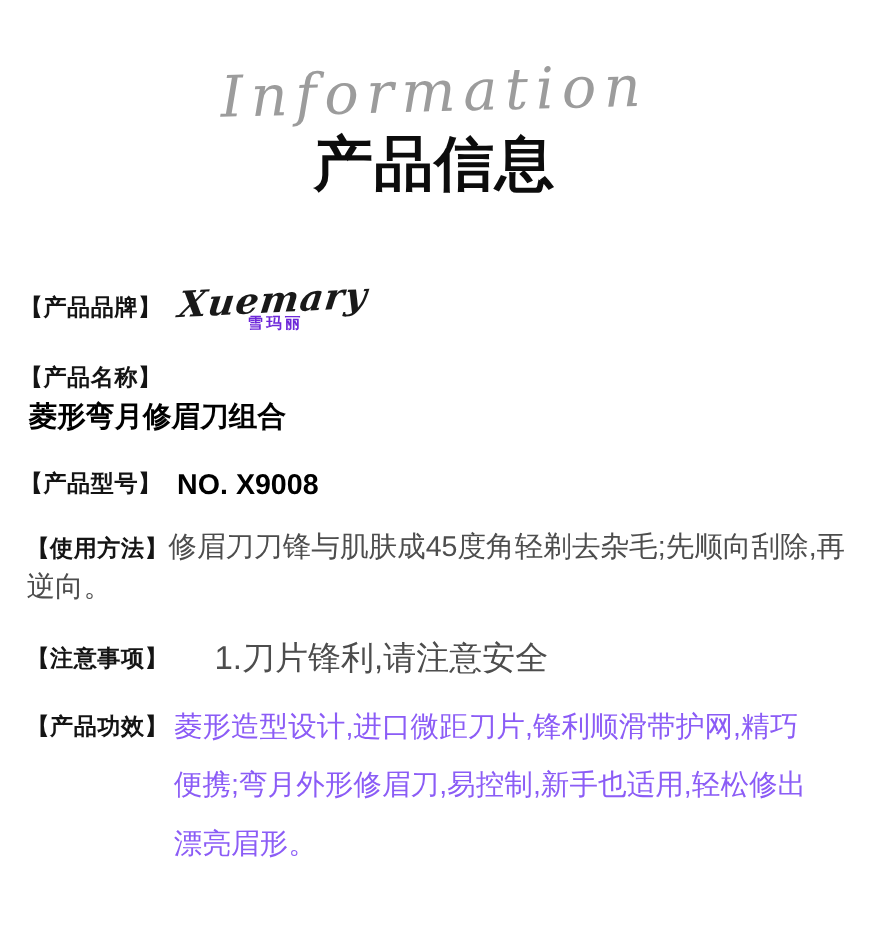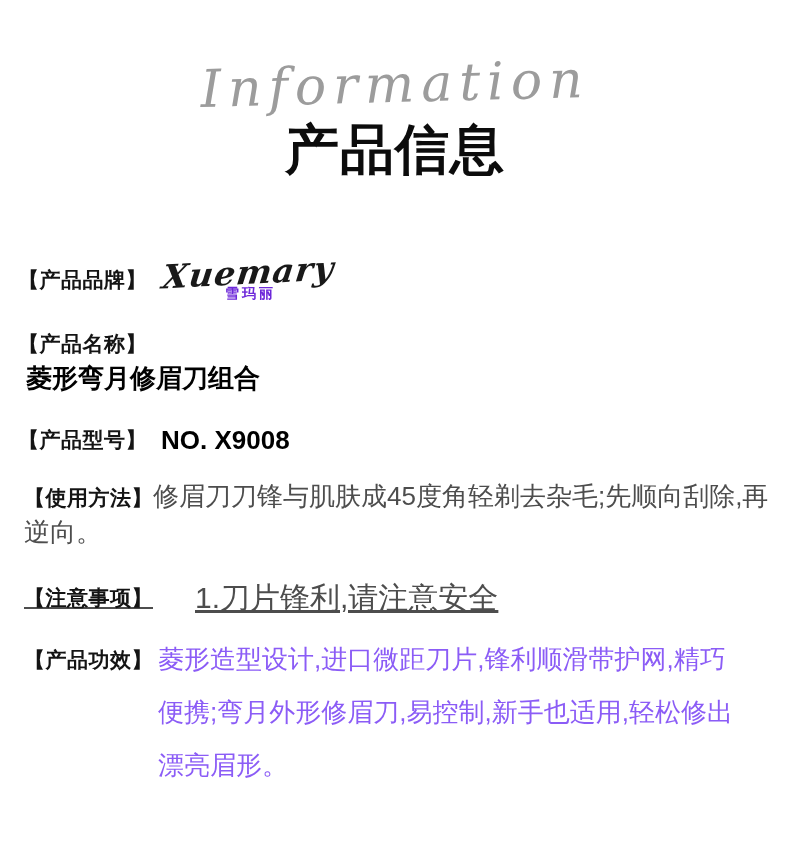--- a/index.html
+++ b/index.html
@@ -80,21 +80,21 @@
     margin-top:22px;
     font-size:26px;
     font-weight:300;
     color:#4d4d4d;
     line-height:35px;
     width:748px;
   }
   .para-usage .label { line-height:35px; }
 
   
-  .row-notes { margin-top:26px;text-decoration:underline; }
+  .row-notes { margin-top:26px; }
   .row-notes .label { line-height:43px; }
   .notes-list { margin-left:10px; }
   .notes-list .note-item { font-size:30px; font-weight:300; color:#4d4d4d; line-height:43px;margin-left:32px; }
   .notes-list .note-item:nth-child(2) { padding-left:5px; }
 
   
   .row-effect { margin-top:14px; }
   .row-effect .label { line-height:53px; }
   .effect-text {
     margin-left:5px;

